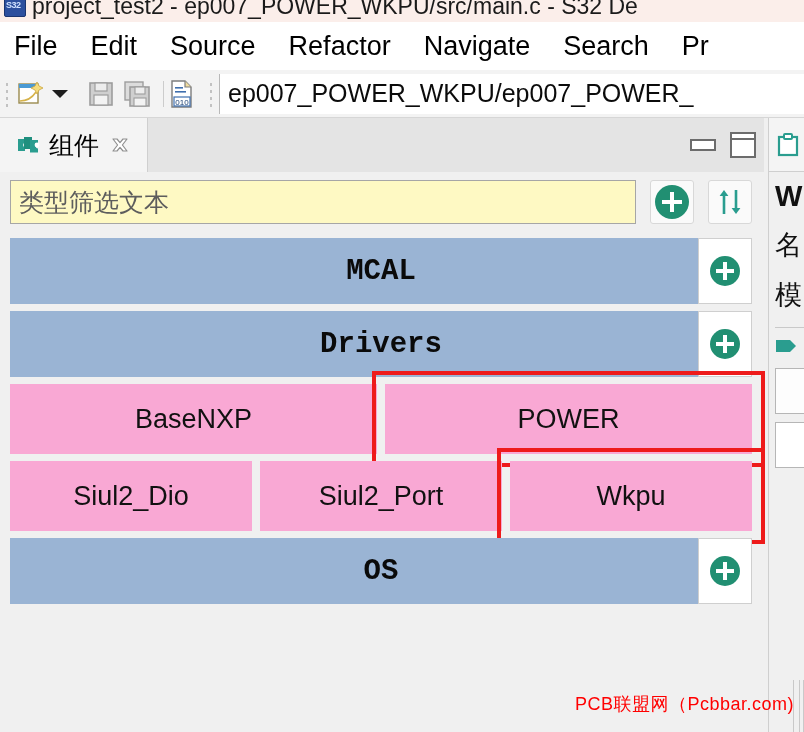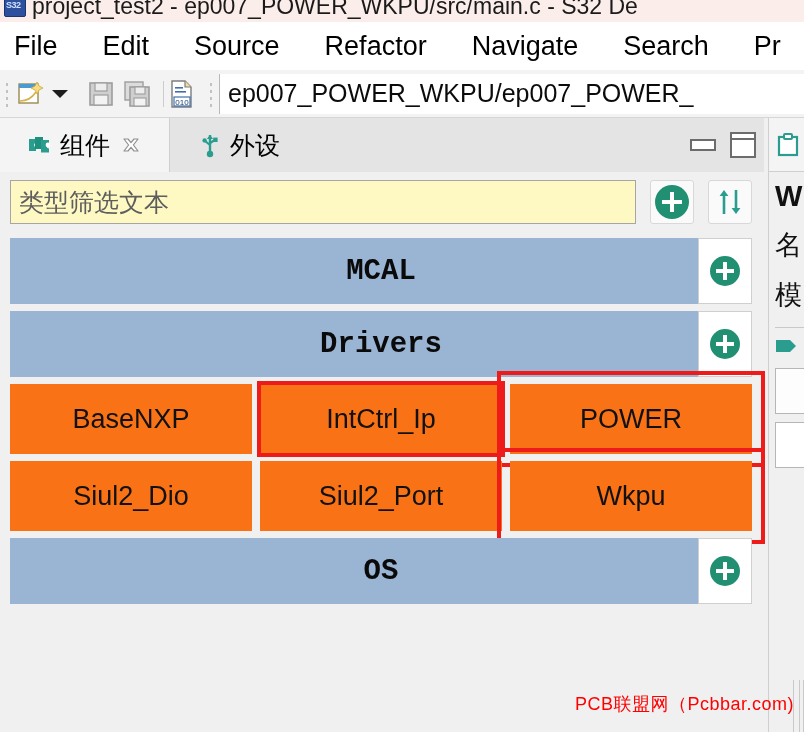--- a/index.html
+++ b/index.html
@@ -53,21 +53,20 @@
 
   
   .menubar {
     position: absolute; left: 0; top: 22px;
     width: 804px; height: 48px;
     background: #ffffff;
     display: flex; align-items: center;
     padding-left: 14px;
     overflow: hidden;
     white-space: nowrap;
-    gap: 12px;
   }
   .menu-item {
     font-size: 27px;
     color: #000000;
     margin-right: 33px;
     font-family: "Liberation Sans", sans-serif;
     cursor: default;
   }
 
   
@@ -119,21 +118,21 @@
     background: #f0f0f0;
   }
   .tabrow {
     position: relative;
     height: 54px;
     background: #e4e4e4;
     display: flex; align-items: stretch;
   }
   .tab {
     display: flex; align-items: center;
-    padding: 0 27px;
+    padding: 0 16px;
     font-size: 25px;
     color: #000;
     cursor: default;
     white-space: nowrap;
   }
   .tab.active {
     background: #f4f4f4;
     border-right: 1px solid #cfcfcf;
   }
   .tab .tab-ico {
@@ -228,21 +227,21 @@
     cursor: default;
   }
   .tile-row {
     display: flex; gap: 8px;
     margin-bottom: 7px;
   }
   .tile {
     position: relative;
     flex: 1;
     height: 70px;
-    background: #f97316;
+    background: #f9a8d4;
     display: flex; align-items: center; justify-content: center;
     font-size: 27px;
     color: #111;
     font-family: "Liberation Sans", sans-serif;
     cursor: default;
   }
   .tile.hi { outline: 4px solid #ee1b1b; outline-offset: -1px; }
   .tile.hi-tall { outline: 4px solid #ee1b1b; outline-offset: 9px; }
 
   
@@ -404,34 +403,20 @@
           </svg>
         </span>
         <span>组件</span>
         <span class="tab-close">
           <svg width="20" height="20" viewBox="0 0 20 20">
             <path d="M3 4 L7 4 L10 7.6 L13 4 L17 4 L12.4 10 L17 16 L13 16 L10 12.4 L7 16 L3 16 L7.6 10 Z" fill="#ffffff" stroke="#8f8f8f" stroke-width="1.2" stroke-linejoin="round"></path>
           </svg>
         </span>
       </div>
 
-      <div class="tab">
-        <span class="tab-ico">
-          <svg width="26" height="26" viewBox="0 0 26 26">
-            <path d="M13 3 v18" stroke="#2a9d8f" stroke-width="2.4" fill="none"></path>
-            <path d="M13 3 l-3.2 4 h6.4 z" fill="#2a9d8f"></path>
-            <circle cx="13" cy="22" r="3.2" fill="#2a9d8f"></circle>
-            <path d="M13 13 l-5 -4" stroke="#2a9d8f" stroke-width="2.2" fill="none"></path>
-            <path d="M13 11 l5 -3" stroke="#2a9d8f" stroke-width="2.2" fill="none"></path>
-            <circle cx="7.6" cy="8.4" r="2.2" fill="#2a9d8f"></circle>
-            <rect x="16.2" y="5.6" width="4.4" height="4.4" fill="#2a9d8f"></rect>
-          </svg>
-        </span>
-        <span>外设</span>
-      </div>
 
       <div class="view-ctrls">
         <div class="ctrl-min"></div>
         <div class="ctrl-max"></div>
       </div>
     </div>
 
     <div class="filter-row">
       <div class="filter-input">类型筛选文本</div>
       <div class="icon-btn">
@@ -458,21 +443,20 @@
 
       <div class="group-header">
         <span class="gh-label">Drivers</span>
         <span class="gh-add">
           <span class="plus-circle sm"></span>
         </span>
       </div>
 
       <div class="tile-row">
         <div class="tile">BaseNXP</div>
-        <div class="tile hi">IntCtrl_Ip</div>
         <div class="tile hi-tall">POWER</div>
       </div>
 
       <div class="tile-row">
         <div class="tile">Siul2_Dio</div>
         <div class="tile">Siul2_Port</div>
         <div class="tile hi-tall">Wkpu</div>
       </div>
 
       <div class="group-header">

